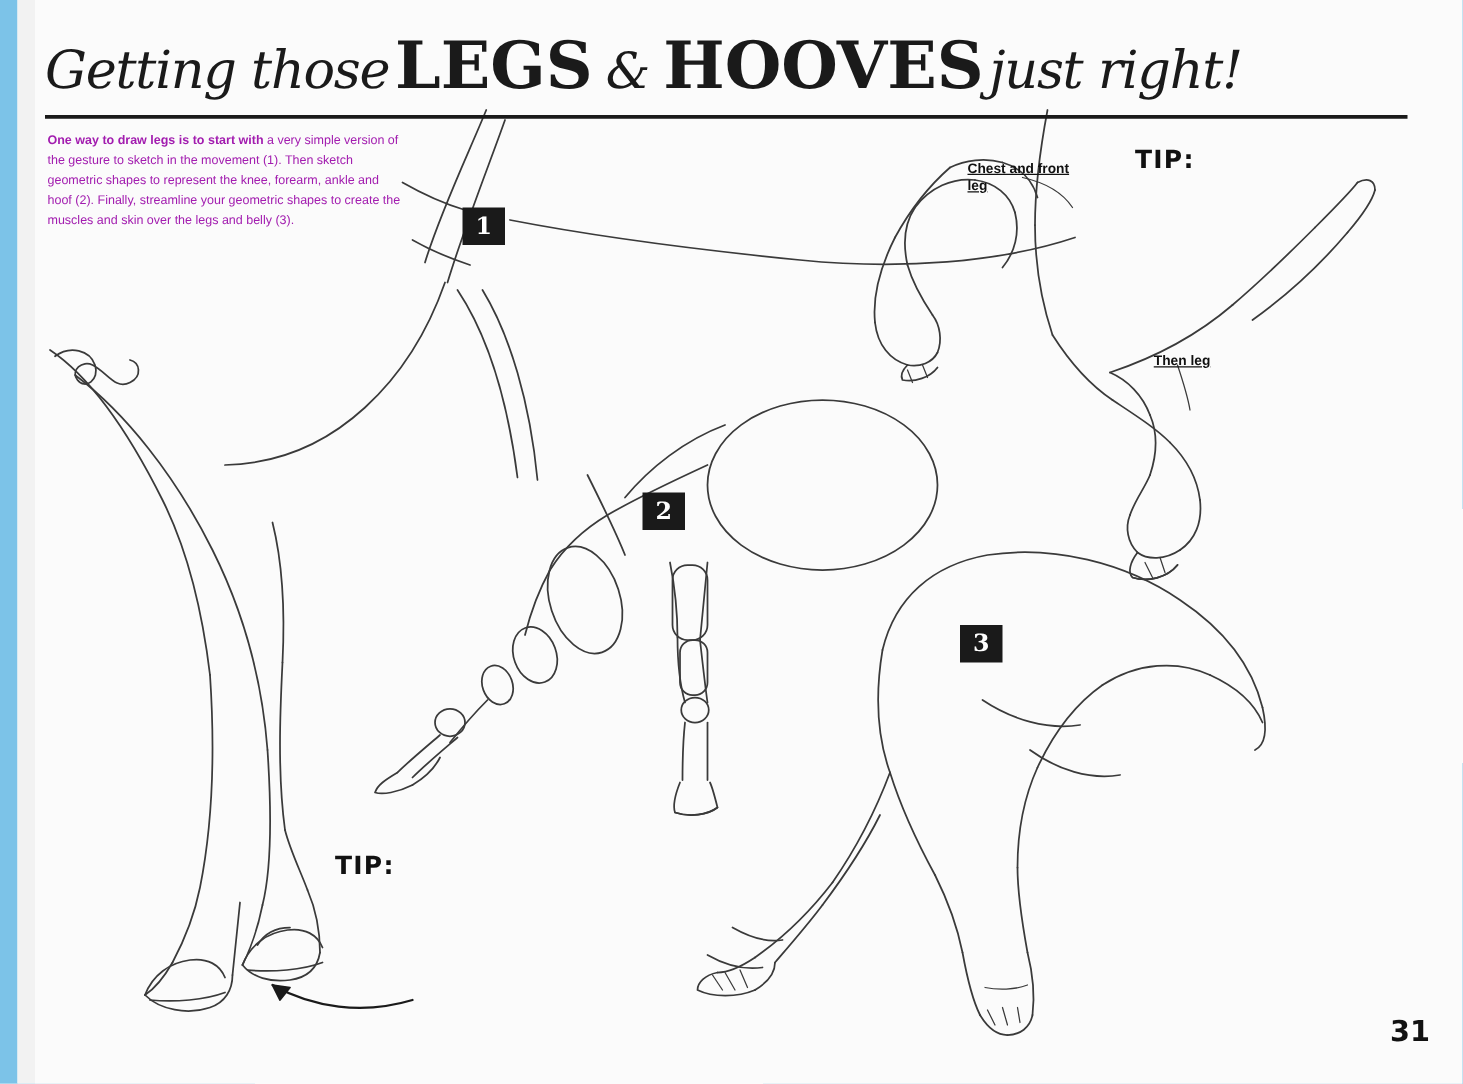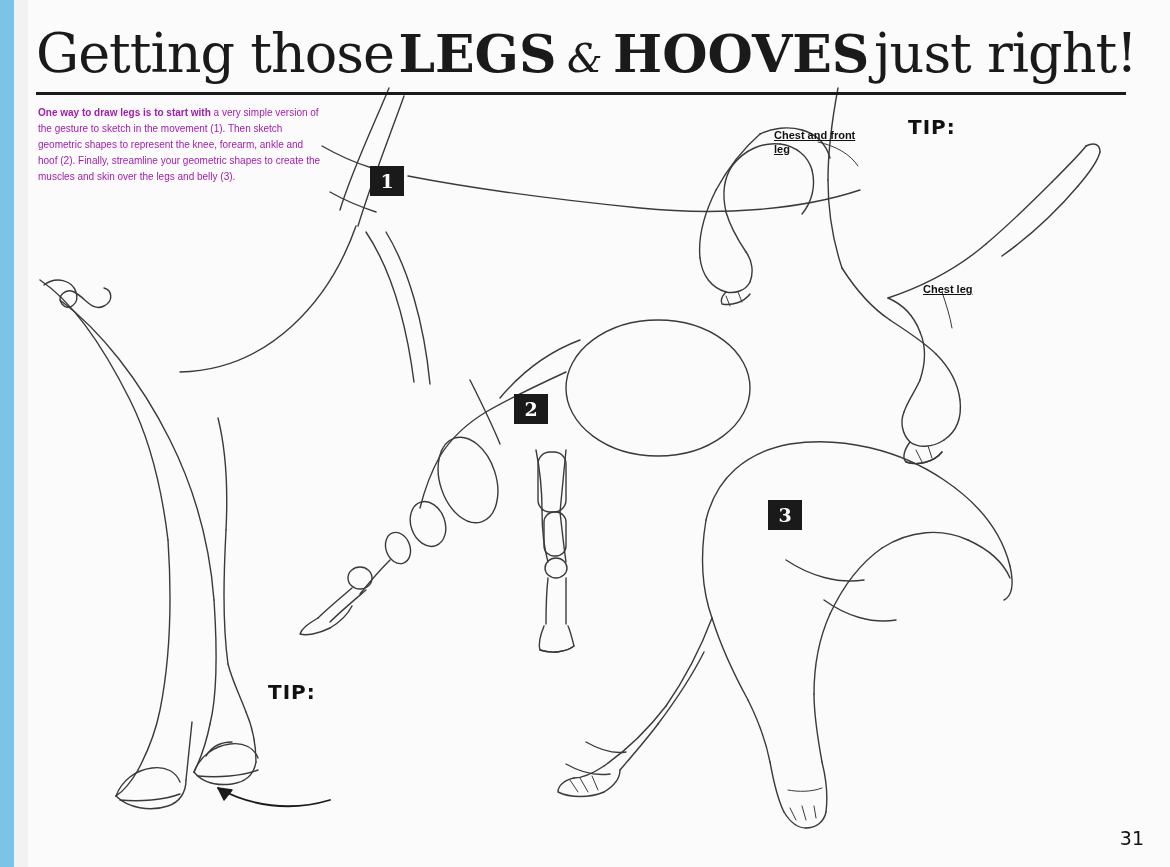--- a/index.html
+++ b/index.html
@@ -40,21 +40,22 @@
     position: absolute;
     left: 36px;
     top: 22px;
     width: 1090px;
     height: 72px;
     white-space: nowrap;
     color: #1a1a1a;
   }
   .title .script {
     font-family: "DejaVu Serif", serif;
-    font-size: 54px;
+    font-style: italic;
+    font-size: 42px;
     letter-spacing: -1px;
   }
   .title .caps {
     font-family: "DejaVu Serif", serif;
     font-weight: bold;
     font-size: 52px;
     letter-spacing: 0px;
   }
   .title .amp {
     font-family: "DejaVu Serif", serif;
@@ -124,24 +125,24 @@
     line-height: 30px;
     text-align: center;
   }
   #step-1 { left: 370px; top: 166px; }
   #step-2 { left: 514px; top: 394px; }
   #step-3 { left: 768px; top: 500px; }
 
   .page-num {
     position: absolute;
     right: 26px;
-    bottom: 18px;
+    bottom: 28px;
     font-family: "DejaVu Sans", sans-serif;
-    font-weight: normal;
-    font-size: 19px;
+    font-weight: bold;
+    font-size: 23px;
     color: #111;
   }
 
   
   #art {
     position: absolute;
     left: 0; top: 0;
     width: 1170px; height: 867px;
     pointer-events: none;
   }
@@ -319,17 +320,17 @@
 
   <div class="tip-block" id="tip-1">
     <div class="tip-head">TIP:</div>
   </div>
 
   <div class="tip-block" id="tip-2">
     <div class="tip-head">TIP:</div>
   </div>
 
   <div class="small-label" id="label-chest">Chest and front leg</div>
-  <div class="small-label" id="label-hind">Chest leg</div>
+  <div class="small-label" id="label-hind">Then leg</div>
 
   <div class="page-num">31</div>
 
 </div>
 
 </body></html>

